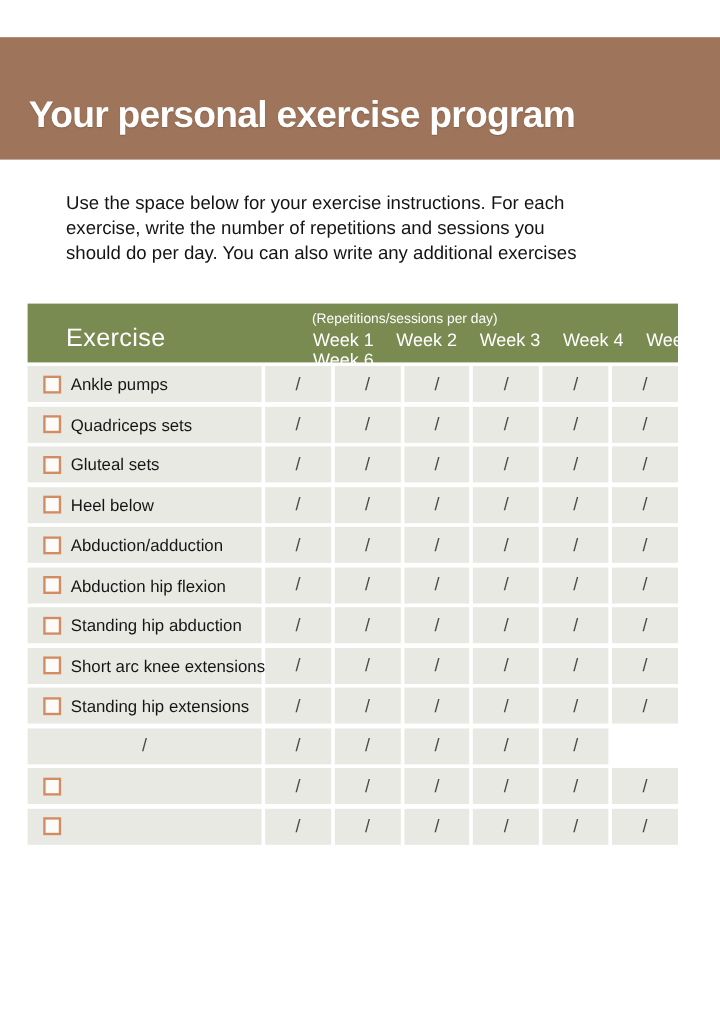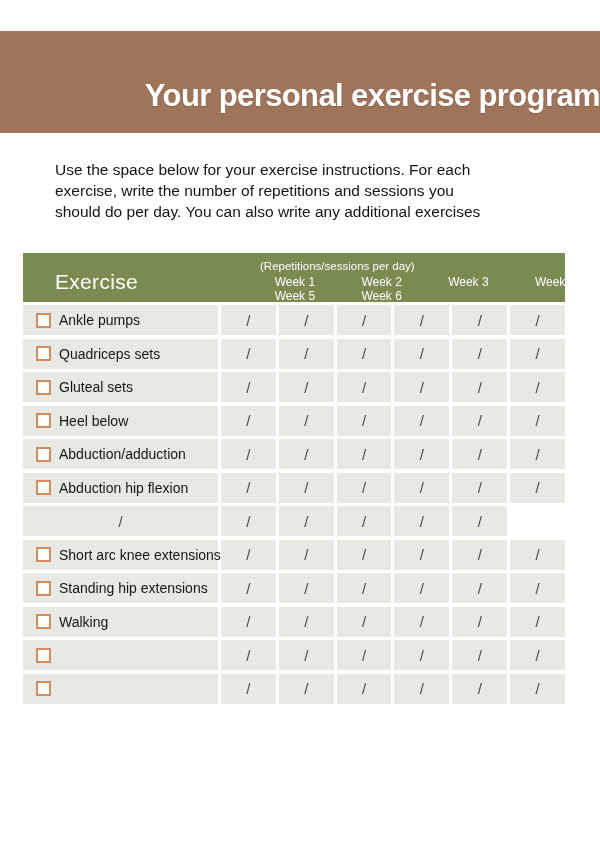--- a/index.html
+++ b/index.html
@@ -9,21 +9,21 @@
     font-family: "Liberation Sans", sans-serif;
     position: relative;
     overflow: hidden;
   }
 
   
   .banner {
     position: absolute; top: 31px; left: 0;
     width: 600px; height: 102px;
     background: var(--banner, #9e745b);
-    display: flex; align-items: flex-end; justify-content: flex-end;
+    display: flex; align-items: flex-end;
   }
   .banner h1 {
     margin: 0 0 19px 24px;
     color: #ffffff;
     font-size: 31px;
     font-weight: bold;
     letter-spacing: -0.6px;
     white-space: nowrap;
     text-shadow: 0 1px 1px rgba(90,60,45,0.35);
   }
@@ -55,23 +55,23 @@
     position: absolute; left: 198px; top: 0;
     width: 344px; height: 100%; margin-left: 32px;
   }
   .th-subtitle {
     font-size: 11.5px;
     padding: 7px 0 3px 7px;
     white-space: nowrap;
   }
   .th-week-row {
     display: grid;
-    grid-template-columns: repeat(4, 1fr);
+    grid-template-columns: repeat(5, 1fr);
     column-gap: 3px;
-    font-size: 12px;
+    font-size: 15px;
     text-align: center;
   }
 
   .tbody {
     margin-top: 3px;
     display: flex; flex-direction: column;
     gap: 3.5px;
   }
   .row {
     display: grid;
@@ -201,20 +201,24 @@
     </div>
   <div class="cell week-cell">/</div>
         <div class="cell week-cell">/</div>
         <div class="cell week-cell">/</div>
         <div class="cell week-cell">/</div>
         <div class="cell week-cell">/</div>
         <div class="cell week-cell">/</div>
       </div>
 
   <div class="row">
+    <div class="cell label-cell">
+      <span class="checkbox"></span>
+      <span class="ex-label">Standing hip abduction</span>
+    </div>
   <div class="cell week-cell">/</div>
         <div class="cell week-cell">/</div>
         <div class="cell week-cell">/</div>
         <div class="cell week-cell">/</div>
         <div class="cell week-cell">/</div>
         <div class="cell week-cell">/</div>
       </div>
 
   <div class="row">
     <div class="cell label-cell">
@@ -236,24 +240,20 @@
     </div>
   <div class="cell week-cell">/</div>
         <div class="cell week-cell">/</div>
         <div class="cell week-cell">/</div>
         <div class="cell week-cell">/</div>
         <div class="cell week-cell">/</div>
         <div class="cell week-cell">/</div>
       </div>
 
   <div class="row">
-    <div class="cell label-cell">
-      <span class="checkbox"></span>
-      <span class="ex-label">Walking</span>
-    </div>
   <div class="cell week-cell">/</div>
         <div class="cell week-cell">/</div>
         <div class="cell week-cell">/</div>
         <div class="cell week-cell">/</div>
         <div class="cell week-cell">/</div>
         <div class="cell week-cell">/</div>
       </div>
 
   <div class="row">
     <div class="cell label-cell">

